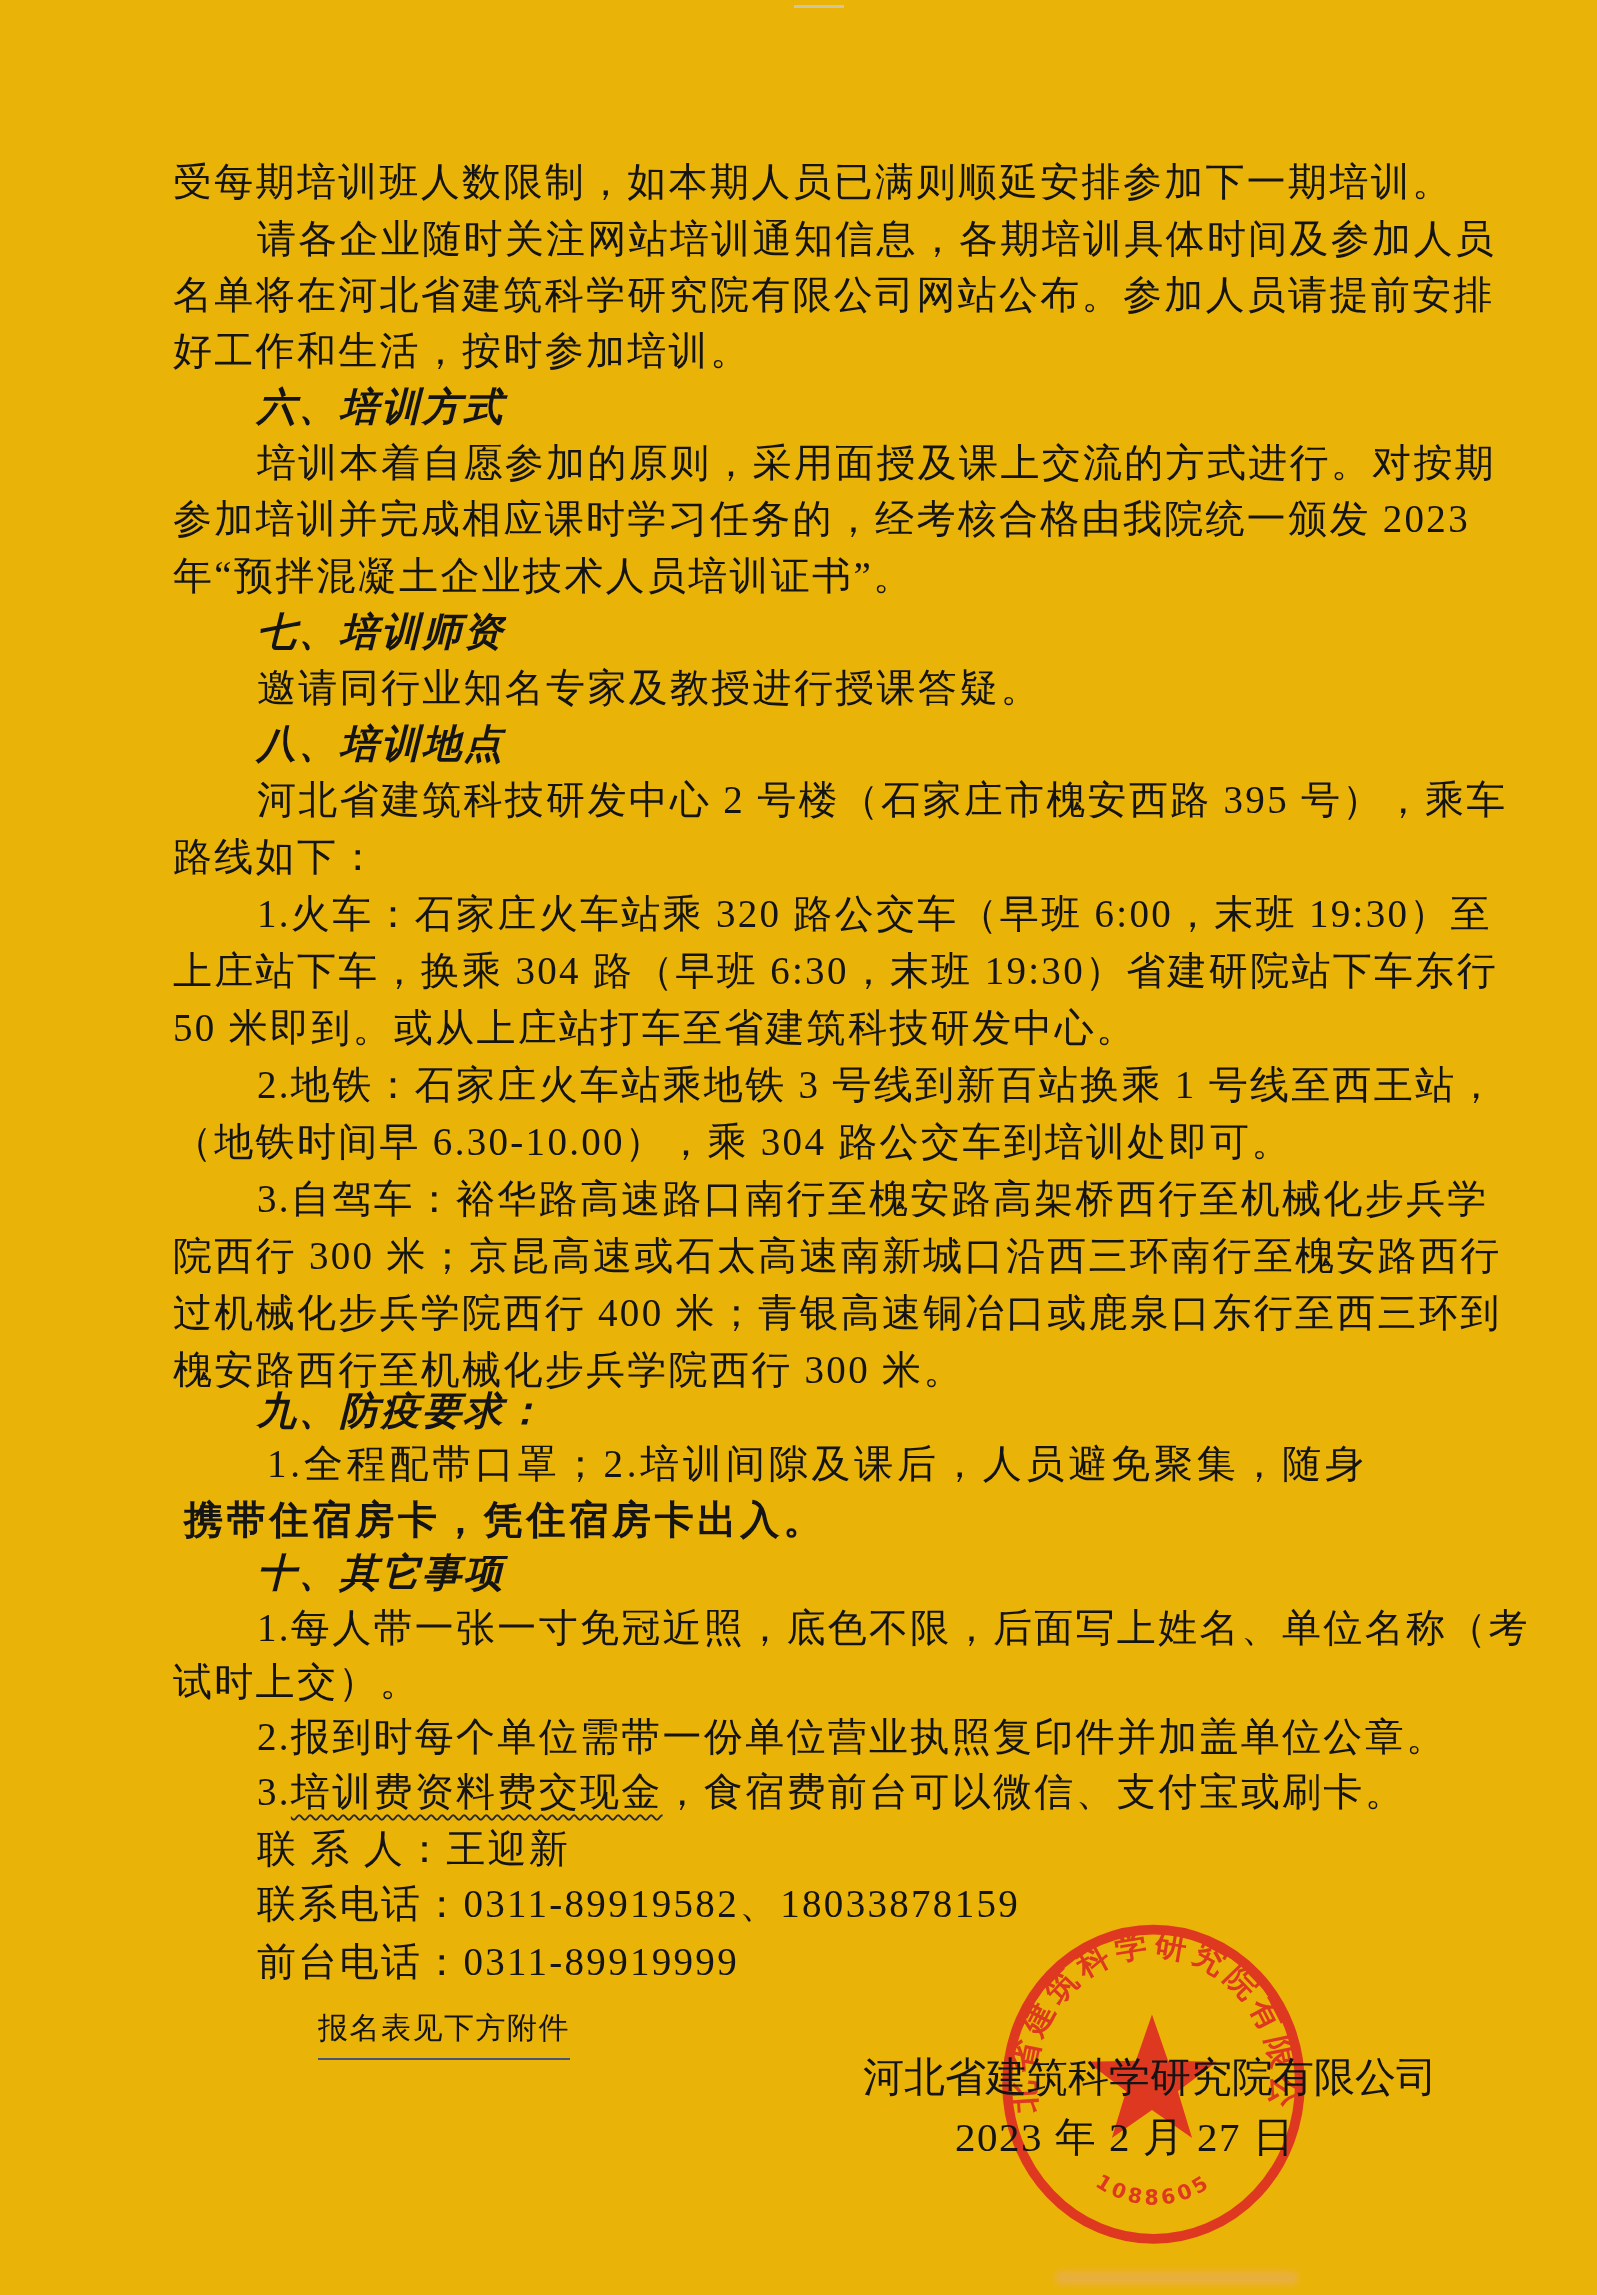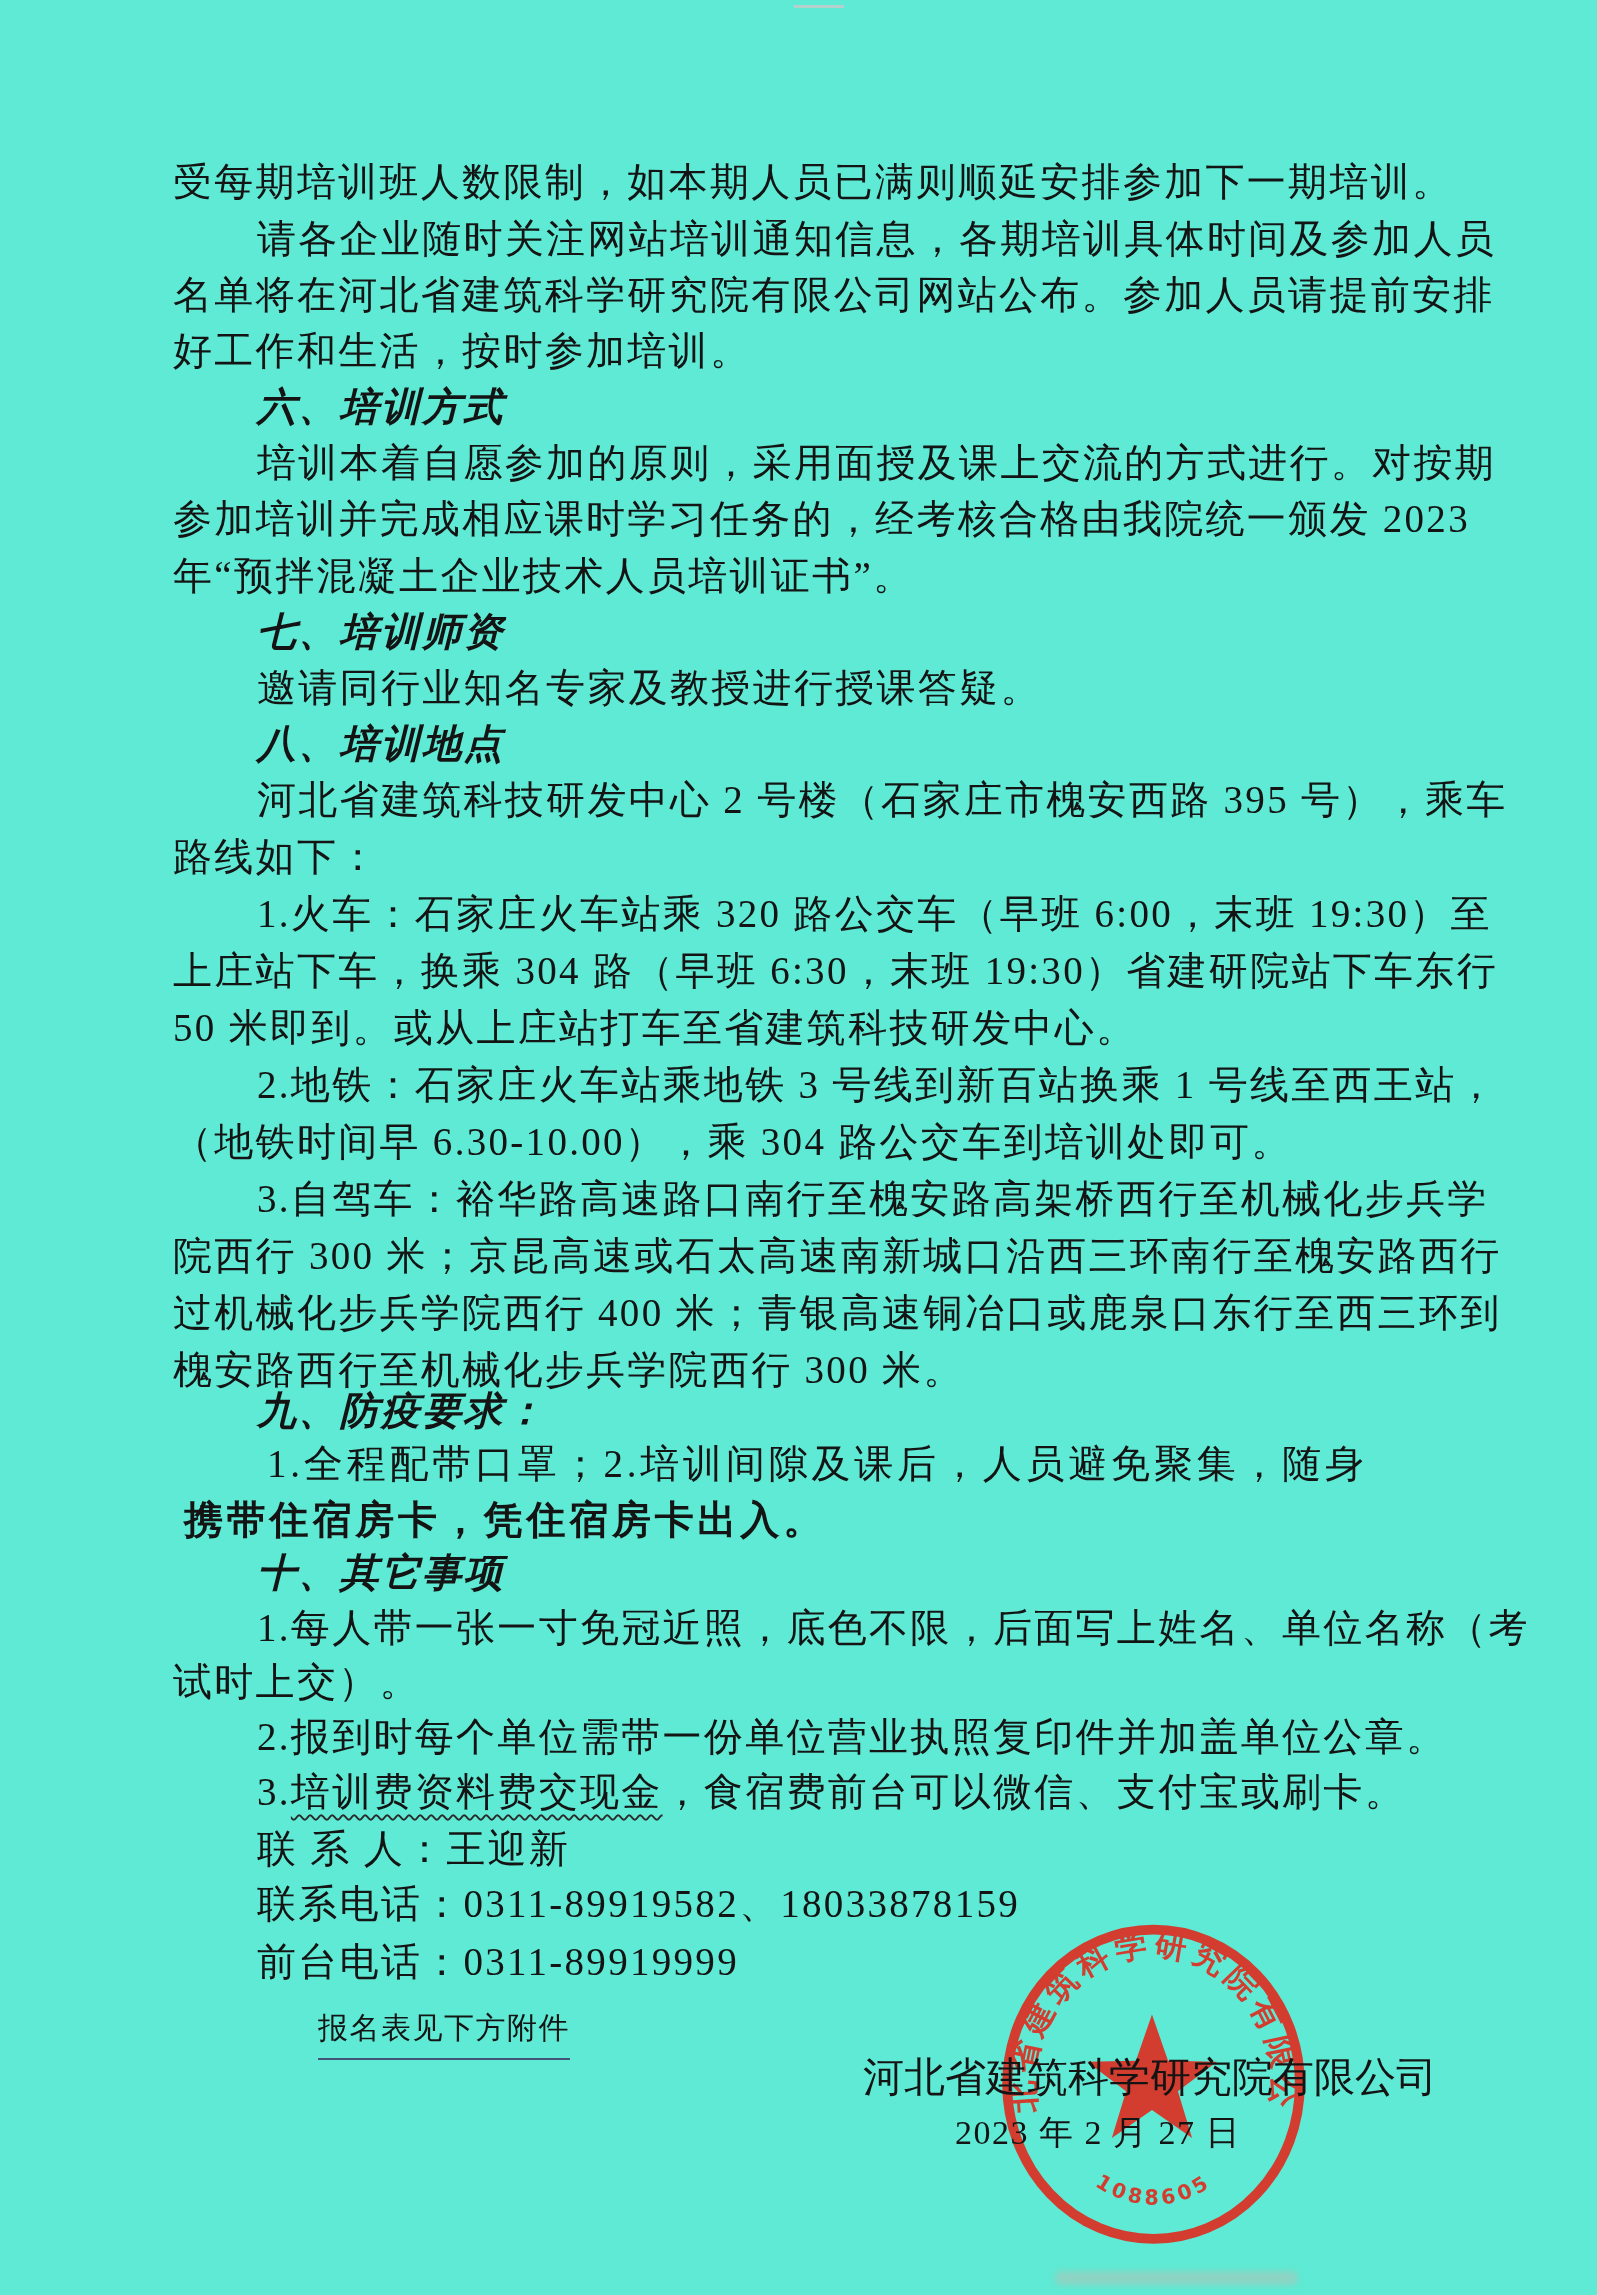--- a/index.html
+++ b/index.html
@@ -1,19 +1,19 @@
 <!DOCTYPE html>
 <html style="font-size:12px"><head>
 <meta charset="utf-8">
 <style>
   html,body{margin:0;padding:0;background:#888;}
   #page{
     position:relative;
     width:1597px;height:2295px;
-    background:#5eead4;
+    background:#eab308;
     overflow:hidden;
     font-family:"Liberation Serif","DejaVu Serif",serif;
     color:#141414;
   }
   .ln{
     position:absolute;
     left:173px;
     font-size:39px;
     letter-spacing:2.3px;
     line-height:1;
@@ -45,21 +45,21 @@
   .sig-company{
     position:absolute;
     left:863px;top:2050px;
     font-size:41px;letter-spacing:0px;
     white-space:nowrap;
     z-index:3;
   }
   .sig-date{
     position:absolute;
     left:955px;top:2110px;
-    font-size:34px;letter-spacing:1.5px;
+    font-size:41px;letter-spacing:1.5px;
     white-space:nowrap;
     z-index:3;
     text-align:center;
   }
   #seal{
     position:absolute;
     left:992px;top:1922px;
     width:323px;height:326px;
     z-index:2;
     opacity:0.92;

